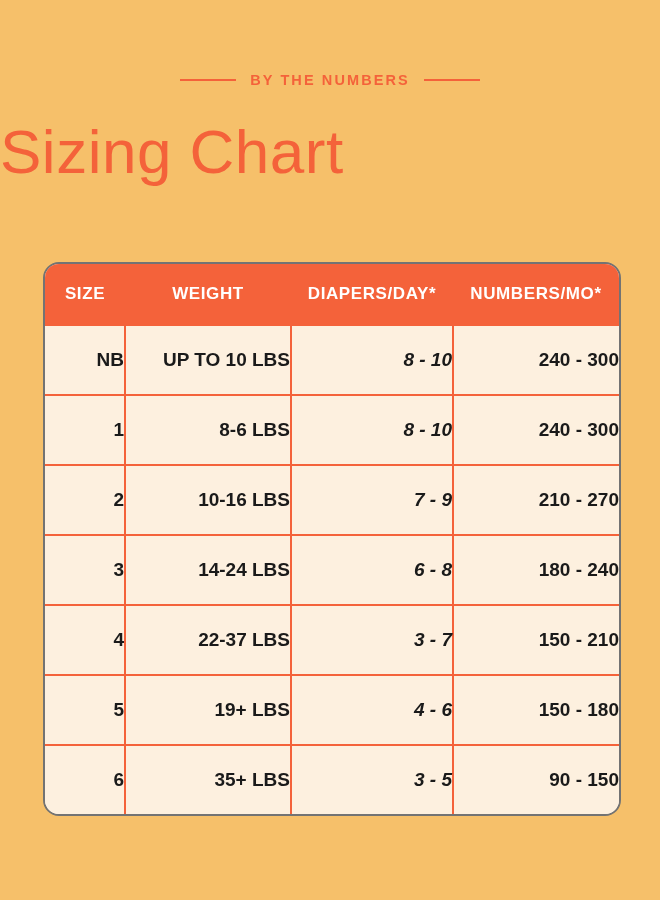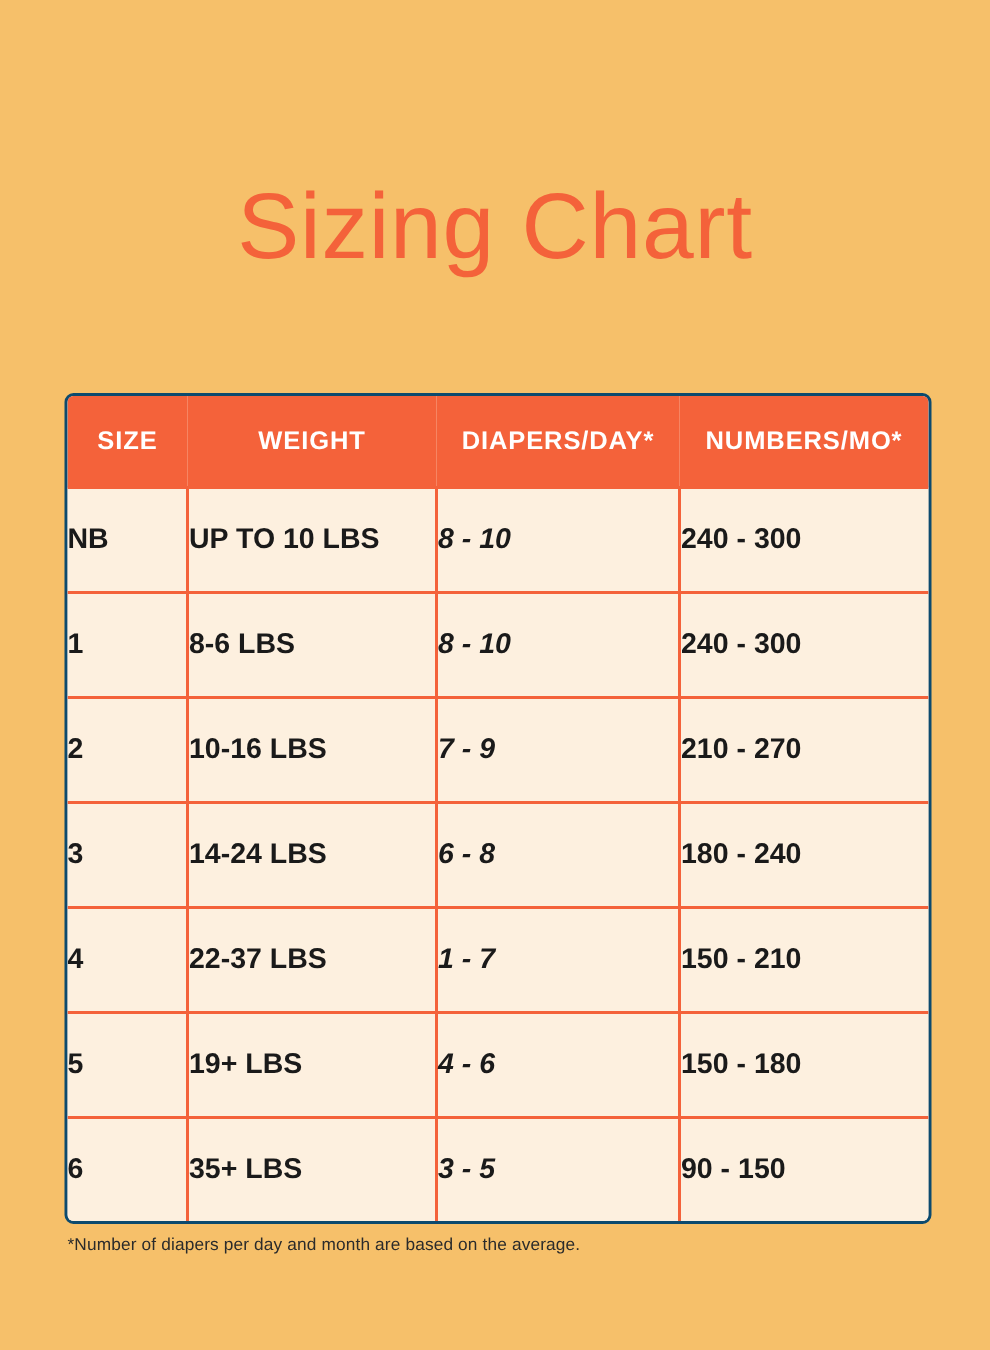--- a/index.html
+++ b/index.html
@@ -42,36 +42,35 @@
     letter-spacing: 2.1px;
     color: #F4623A;
     white-space: nowrap;
   }
 
   .title {
     position: absolute;
     top: 118px;
     left: 0;
     right: 0;
-    text-align: center;
     font-size: 62px;
     line-height: 1.1;
     font-weight: normal;
     color: #F4623A;
     letter-spacing: 0.5px;
   }
 
   
   .table-wrap {
     position: absolute;
     top: 262px;
     left: 43px;
     width: 574px;
-    border: 2px solid #0c4a6e;
-    border-radius: 6px;
+    border: 2px solid #737373;
+    border-radius: 16px;
     overflow: hidden;
     background: #FDF0DF;
   }
   table.sizing {
     width: 100%;
     border-collapse: collapse;
     table-layout: fixed;
   }
   table.sizing thead th {
     background: #F4623A;
@@ -80,21 +79,21 @@
     font-weight: bold;
     letter-spacing: 0.6px;
     height: 60px;
     padding: 0;
     text-align: center;
     vertical-align: middle;
   }
   table.sizing tbody td {
     height: 68px;
     padding: 0;
-    text-align: left;
+    text-align: right;
     vertical-align: middle;
     font-size: 19px;
     font-weight: bold;
     color: #1A1A1A;
     border-top: 2px solid #F4623A;
     border-right: 2px solid #F4623A;
     background: #FDF0DF;
   }
   table.sizing tbody td:last-child {
     border-right: none;
@@ -124,20 +123,25 @@
     font-size: 11.5px;
     color: #2B2B2B;
     letter-spacing: 0.1px;
   }
 </style>
 </head>
 <body>
 
 <div class="page">
 
+  <div class="eyebrow-wrap">
+    <span class="eyebrow-rule"></span>
+    <span class="eyebrow">BY THE NUMBERS</span>
+    <span class="eyebrow-rule"></span>
+  </div>
 
   <div class="title">Sizing Chart</div>
 
   <div class="table-wrap">
     <table class="sizing">
       <thead>
         <tr>
           <th>SIZE</th>
           <th>WEIGHT</th>
           <th>DIAPERS/DAY*</th>
@@ -165,34 +169,33 @@
         </tr>
         <tr>
           <td>3</td>
           <td>14-24 LBS</td>
           <td class="cell-light">6 - 8</td>
           <td>180 - 240</td>
         </tr>
         <tr>
           <td>4</td>
           <td>22-37 LBS</td>
-          <td class="cell-light">1 - 7</td>
+          <td class="cell-light">3 - 7</td>
           <td>150 - 210</td>
         </tr>
         <tr>
           <td>5</td>
           <td>19+ LBS</td>
           <td class="cell-light">4 - 6</td>
           <td>150 - 180</td>
         </tr>
         <tr>
           <td>6</td>
           <td>35+ LBS</td>
           <td class="cell-light">3 - 5</td>
           <td>90 - 150</td>
         </tr>
       </tbody>
     </table>
   </div>
 
-  <div class="footnote">*Number of diapers per day and month are based on the average.</div>
 
 </div>
 
 </body></html>

